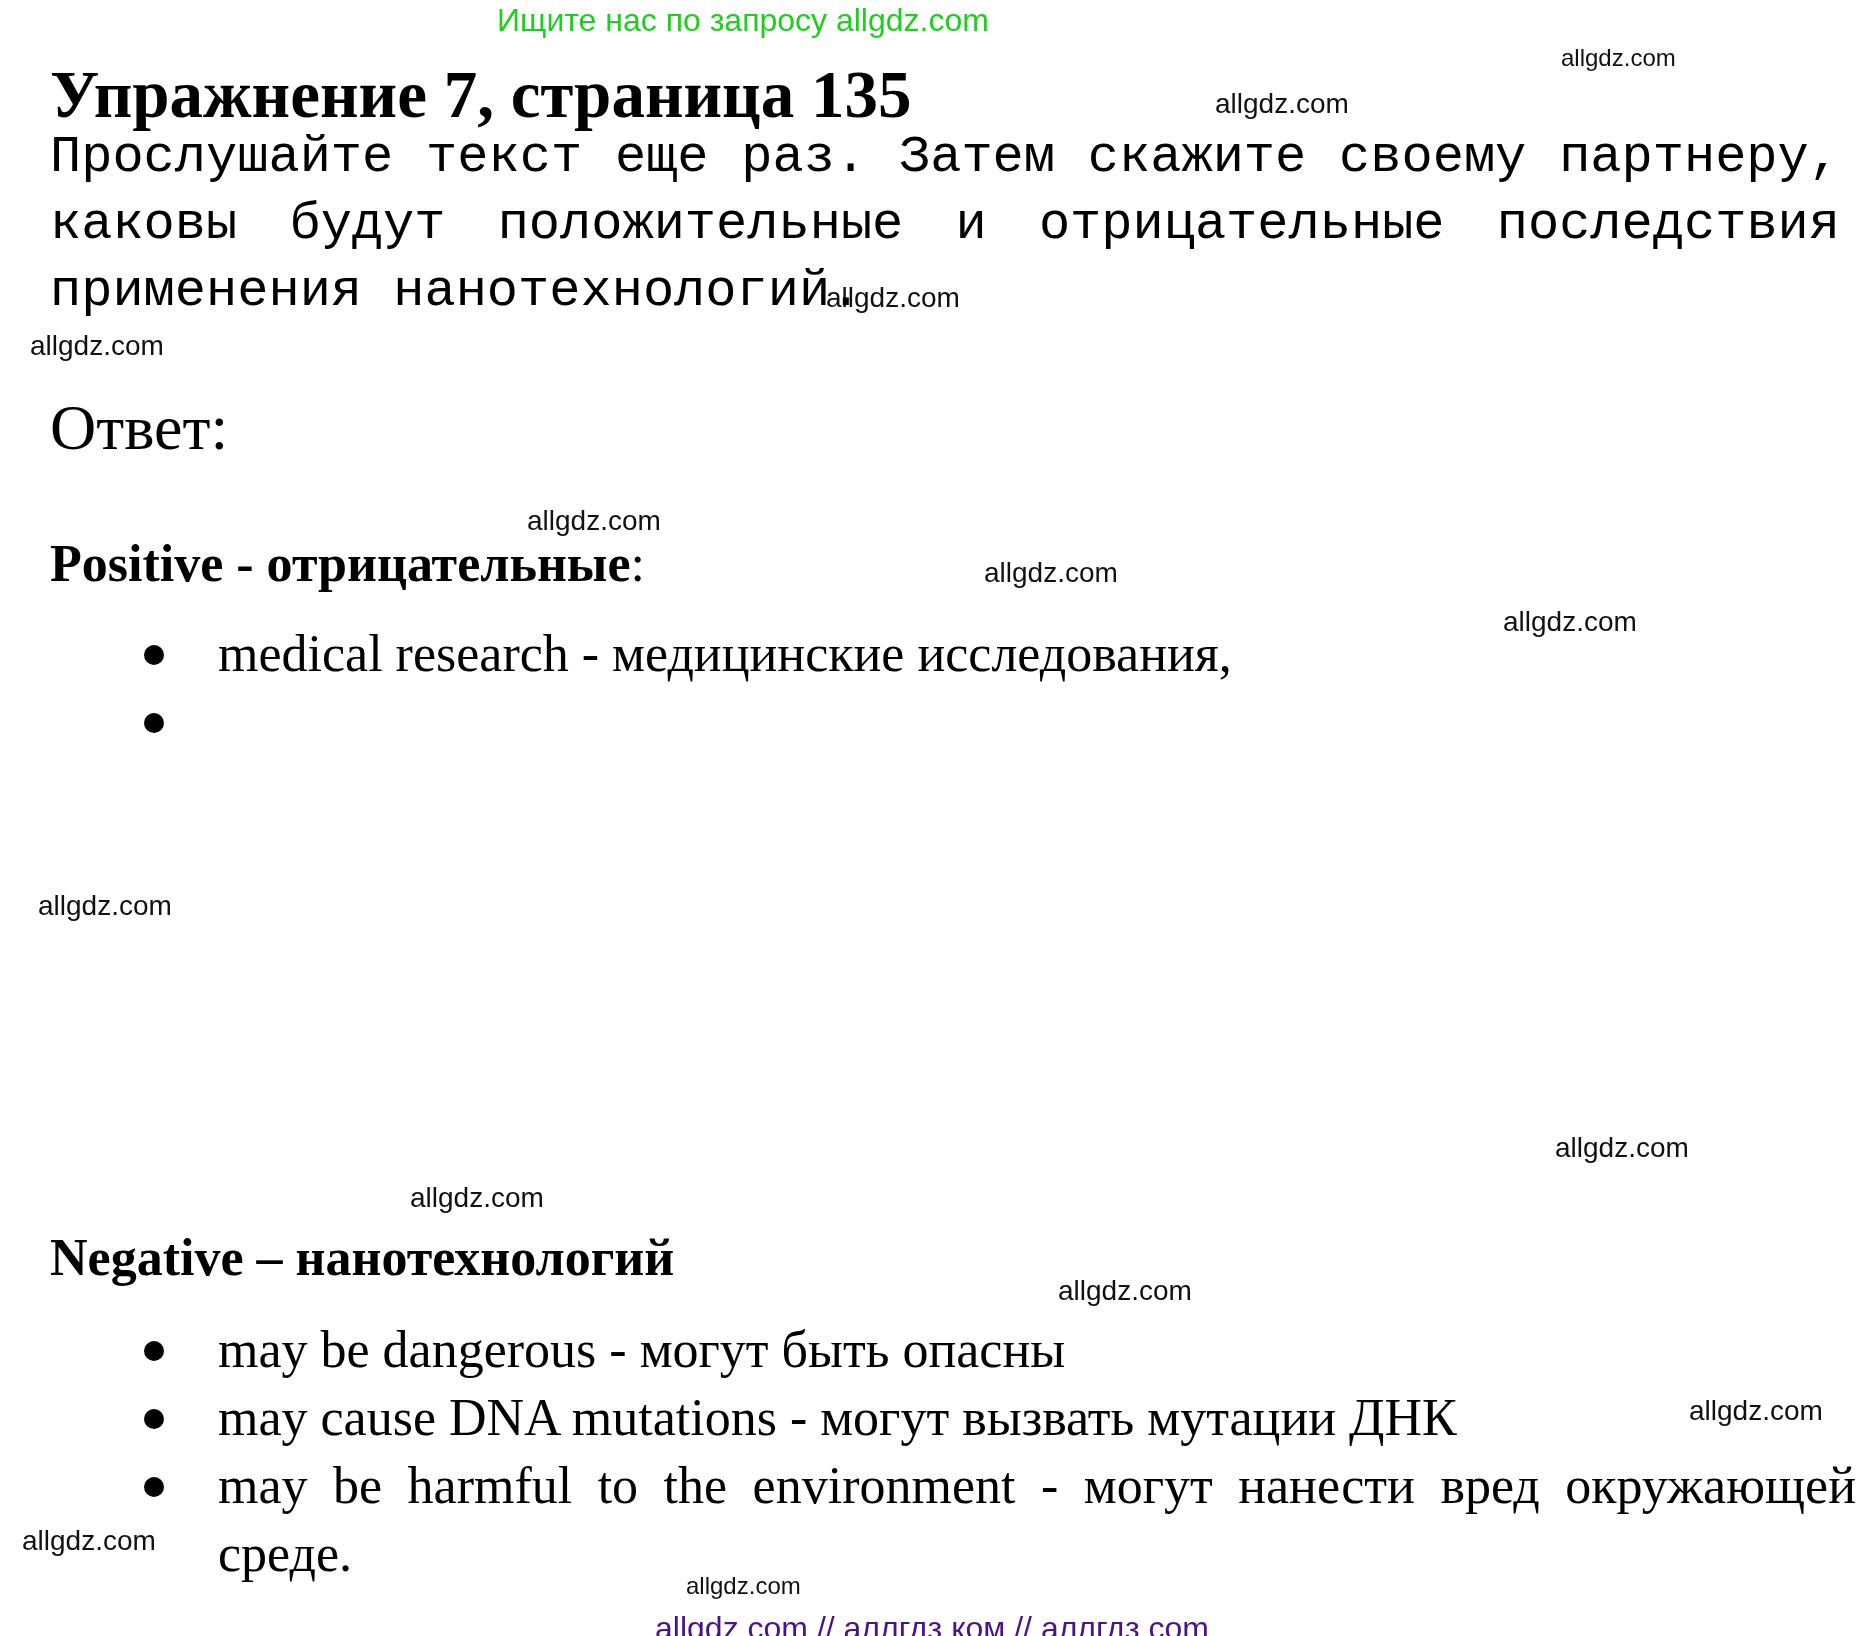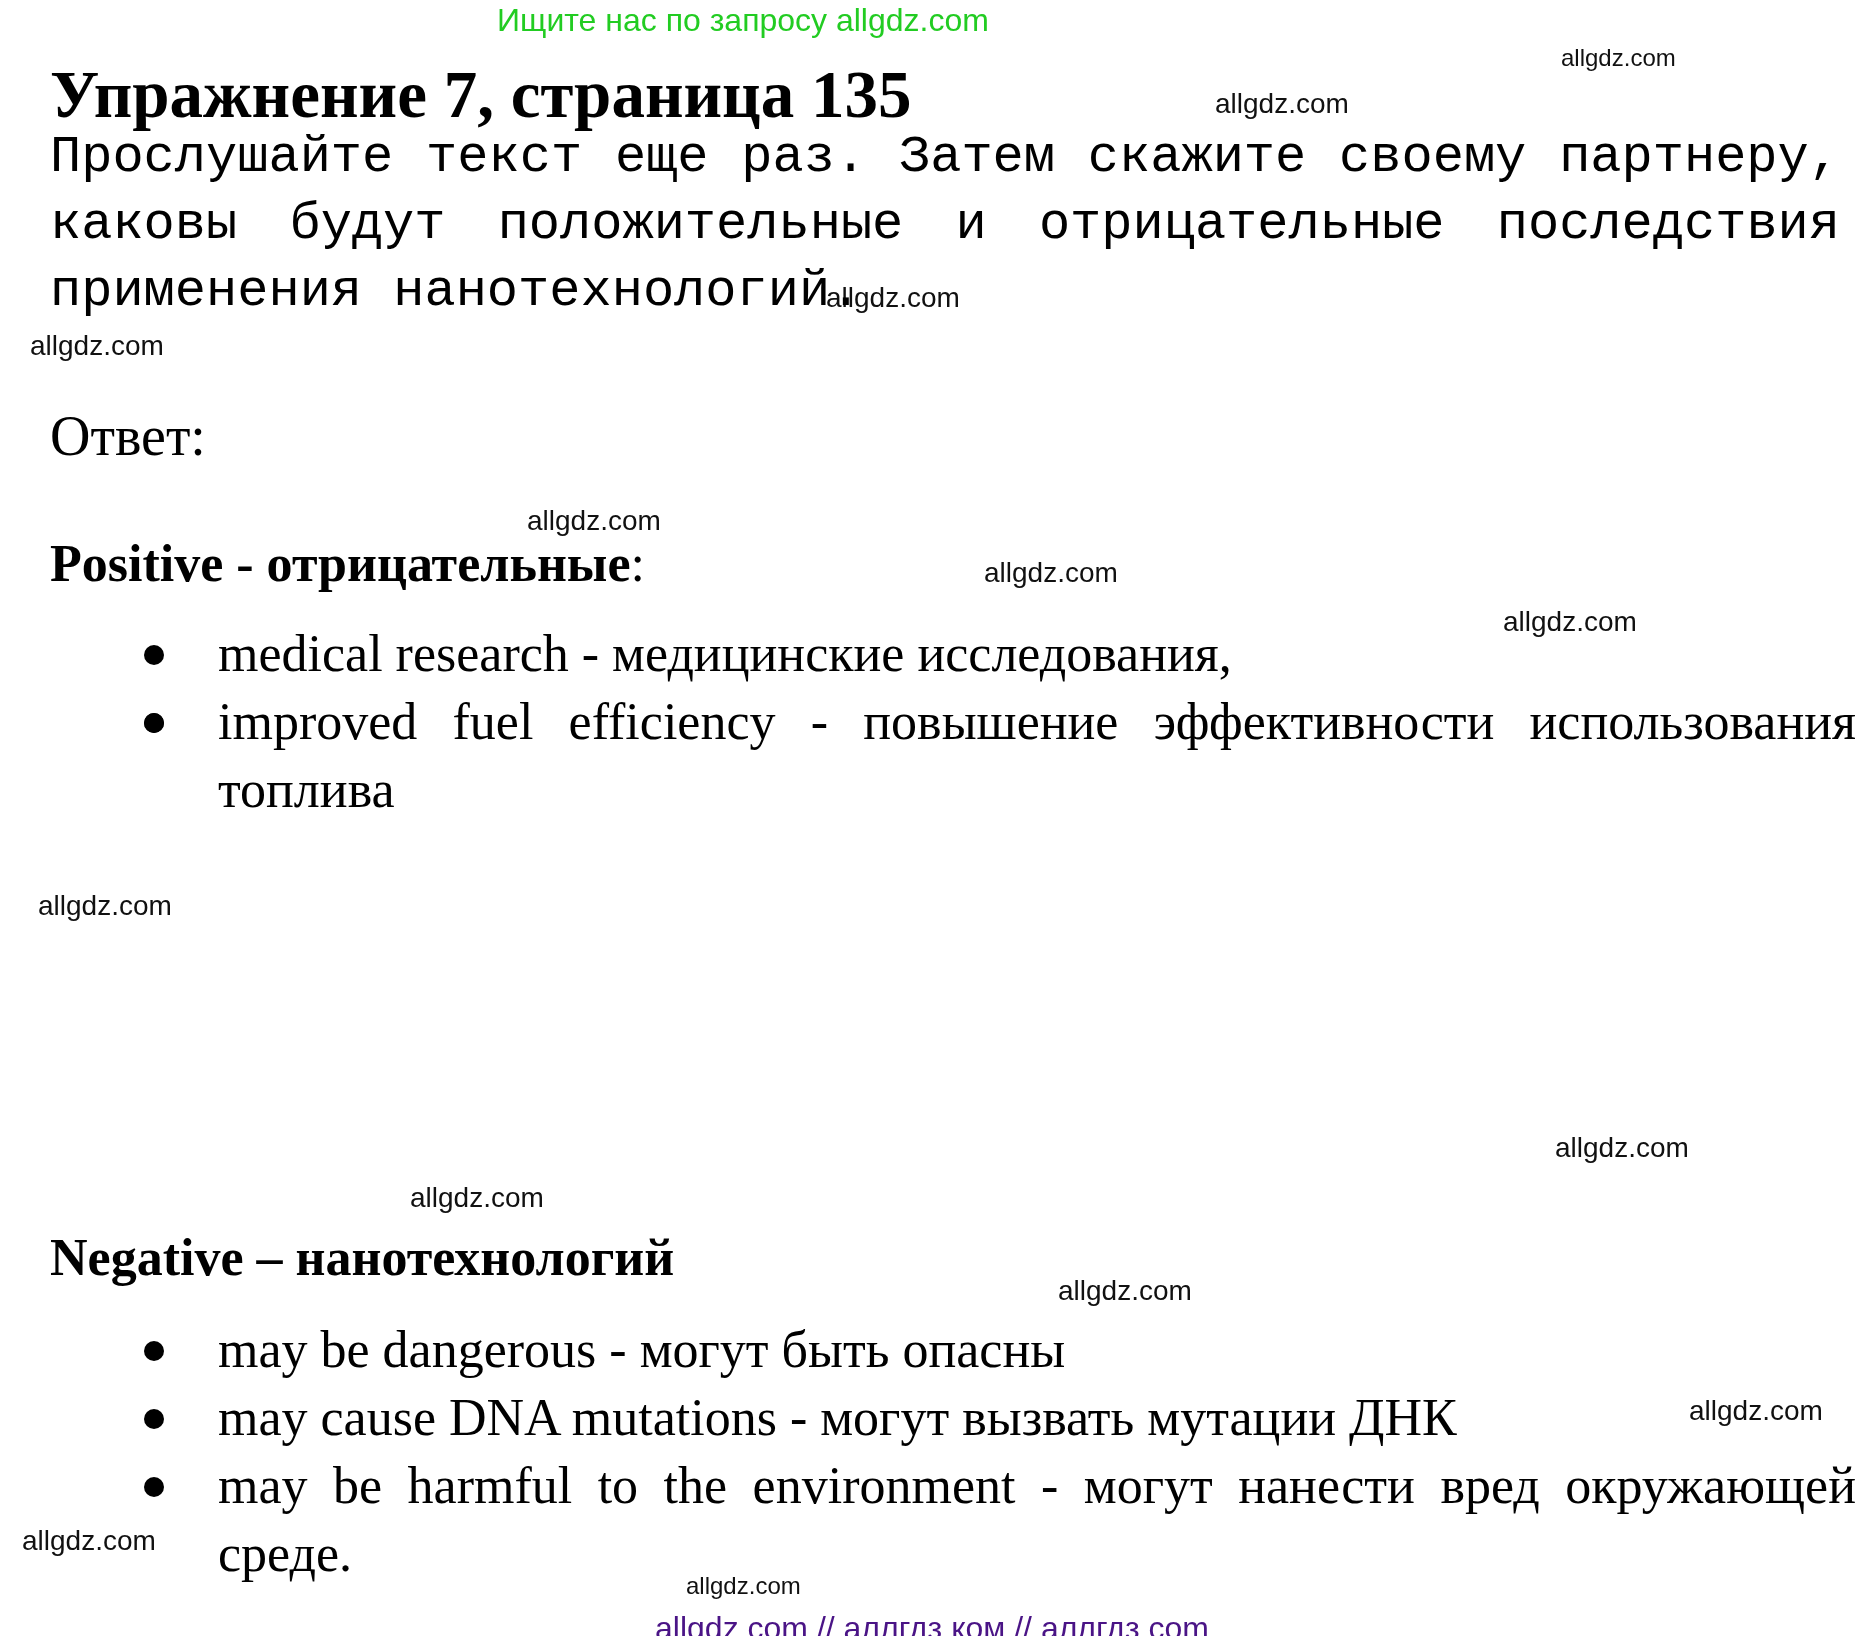--- a/index.html
+++ b/index.html
@@ -4,21 +4,21 @@
 <style>
   html, body { margin: 0; padding: 0; background: #ffffff; }
   body { width: 1864px; height: 1636px; position: relative; overflow: hidden; color: #000; }
   .abs { position: absolute; white-space: nowrap; }
   .serif { font-family: "Liberation Serif", "DejaVu Serif", serif; }
   .sans { font-family: "Liberation Sans", "DejaVu Sans", sans-serif; }
   .top-banner { left: 0; width: 1486px; top: 2px; text-align: center; font-size: 32px; color: #22cc22; }
   .wm { font-size: 28px; color: #111; }
   .title { left: 50px; top: 56px; font-size: 67px; font-weight: bold; }
   .para { position: absolute; left: 50px; width: 1790px; top: 124px; font-size: 52px; line-height: 67px; text-align: justify; text-align-last: left; font-family: Liberation Mono, monospace; }
-  .answer { left: 50px; top: 404px; font-size: 56px; }
+  .answer { left: 50px; top: 391px; font-size: 64px; }
   .sec-head { left: 50px; font-size: 52px; font-weight: bold; }
   .sec-head .colon { font-weight: normal; }
   ul.list { position: absolute; left: 0; width: 1840px; margin: 16px; padding: 0; list-style: none; }
   ul.list li { position: relative; padding-left: 202px; font-size: 52px; line-height: 68px; text-align: justify; text-align-last: left; }
   ul.list li .bullet { position: absolute; left: 128px; top: 25px; width: 20px; height: 20px; border-radius: 50%; background: #000; }
   .footer { left: 0; width: 1864px; top: 1610px; text-align: center; font-size: 32px; color: #4a1486; }
 </style>
 </head>
 <body>
 
@@ -45,21 +45,20 @@
 
 <div class="abs serif answer">Ответ:</div>
 
 <div class="abs serif sec-head" style="top:534px;">
   <span>Positive - отрицательные</span><span class="colon">:</span>
 </div>
 
 <ul class="list serif" style="top:604px;">
   <li><span class="bullet"></span><span>medical research - медицинские исследования,</span></li>
   <li><span class="bullet"></span></li>
-  <li><span class="bullet"></span><span>improved fuel efficiency - повышение эффективности использования топлива</span></li>
 </ul>
 
 <div class="abs serif sec-head" style="top:1228px;">Negative – нанотехнологий</div>
 
 <ul class="list serif" style="top:1300px;">
   <li><span class="bullet"></span><span>may be dangerous - могут быть опасны</span></li>
   <li><span class="bullet"></span><span>may cause DNA mutations - могут вызвать мутации ДНК</span></li>
   <li><span class="bullet"></span><span>may be harmful to the environment - могут нанести вред окружающей среде.</span></li>
 </ul>
 

